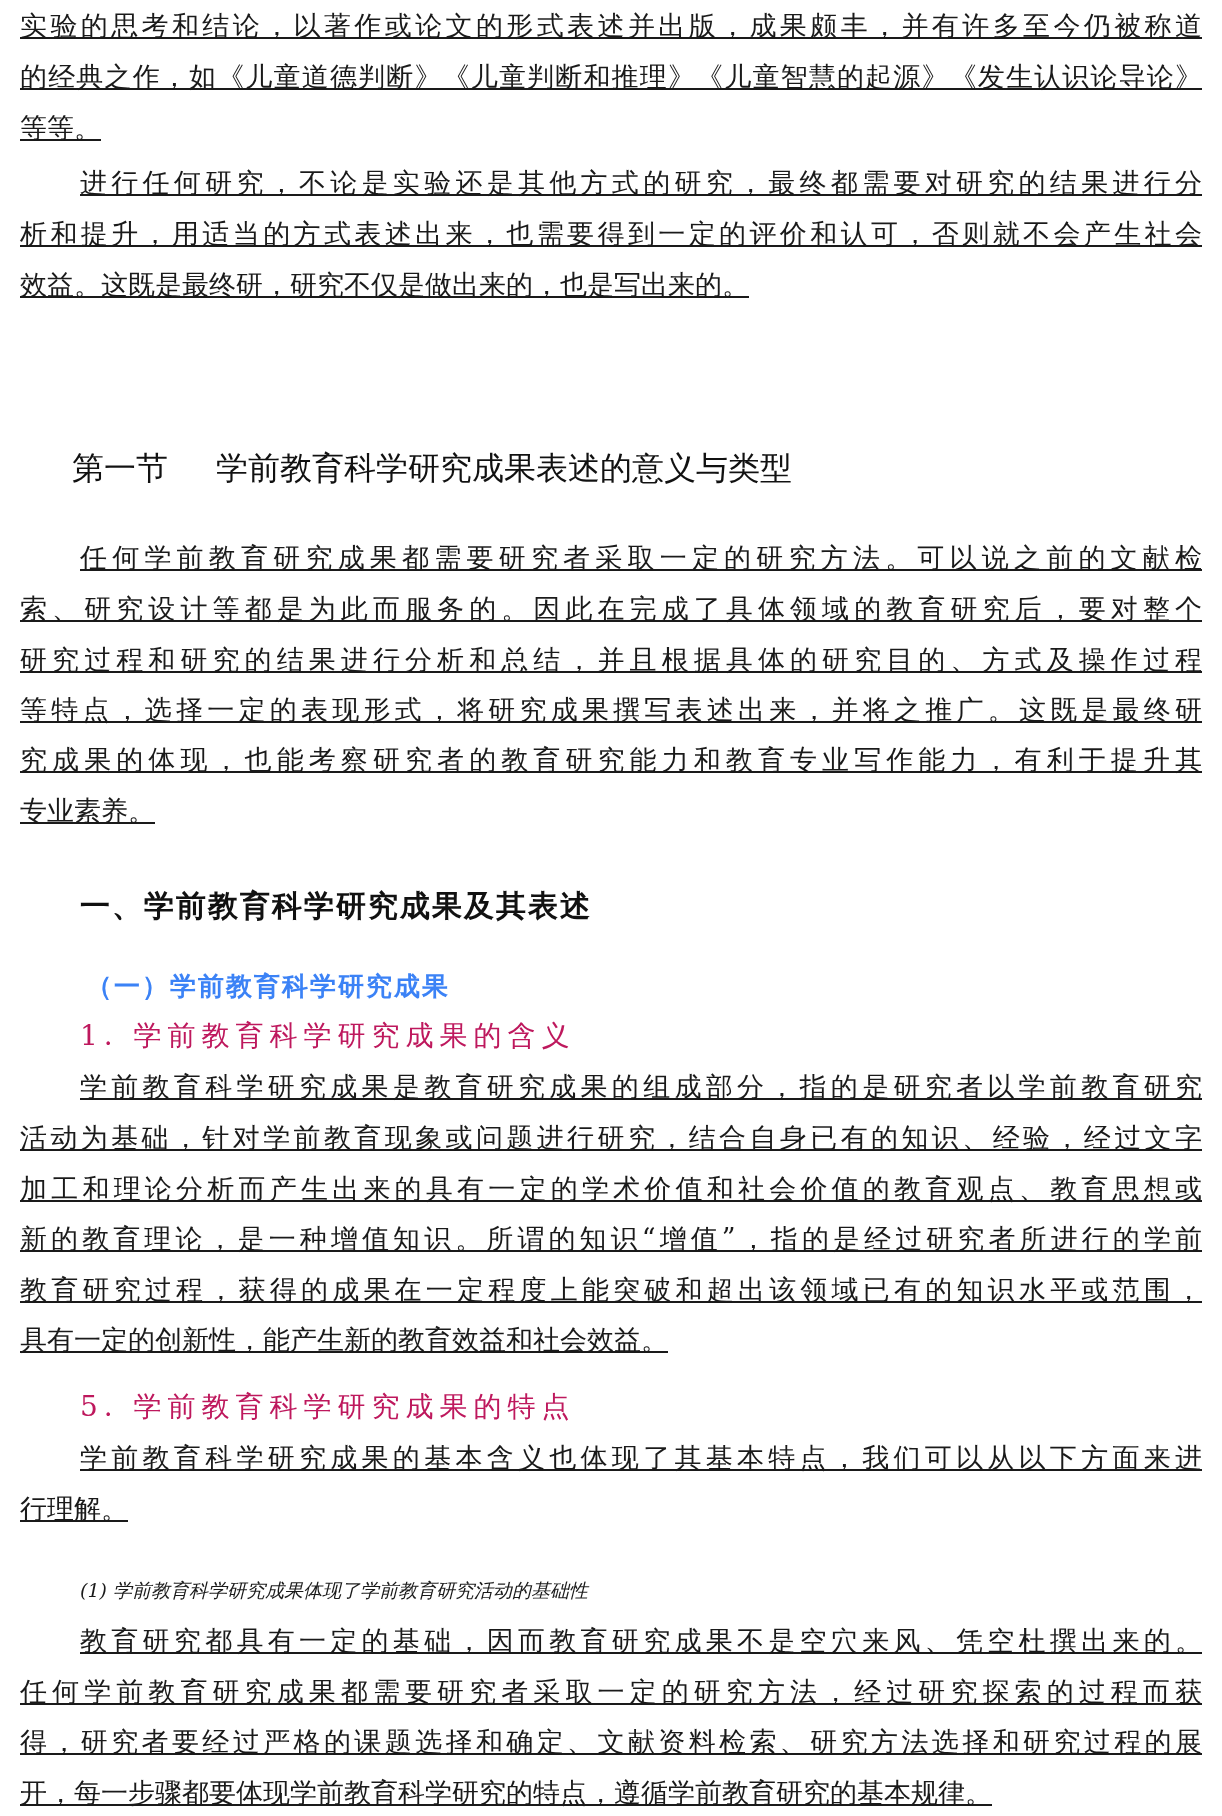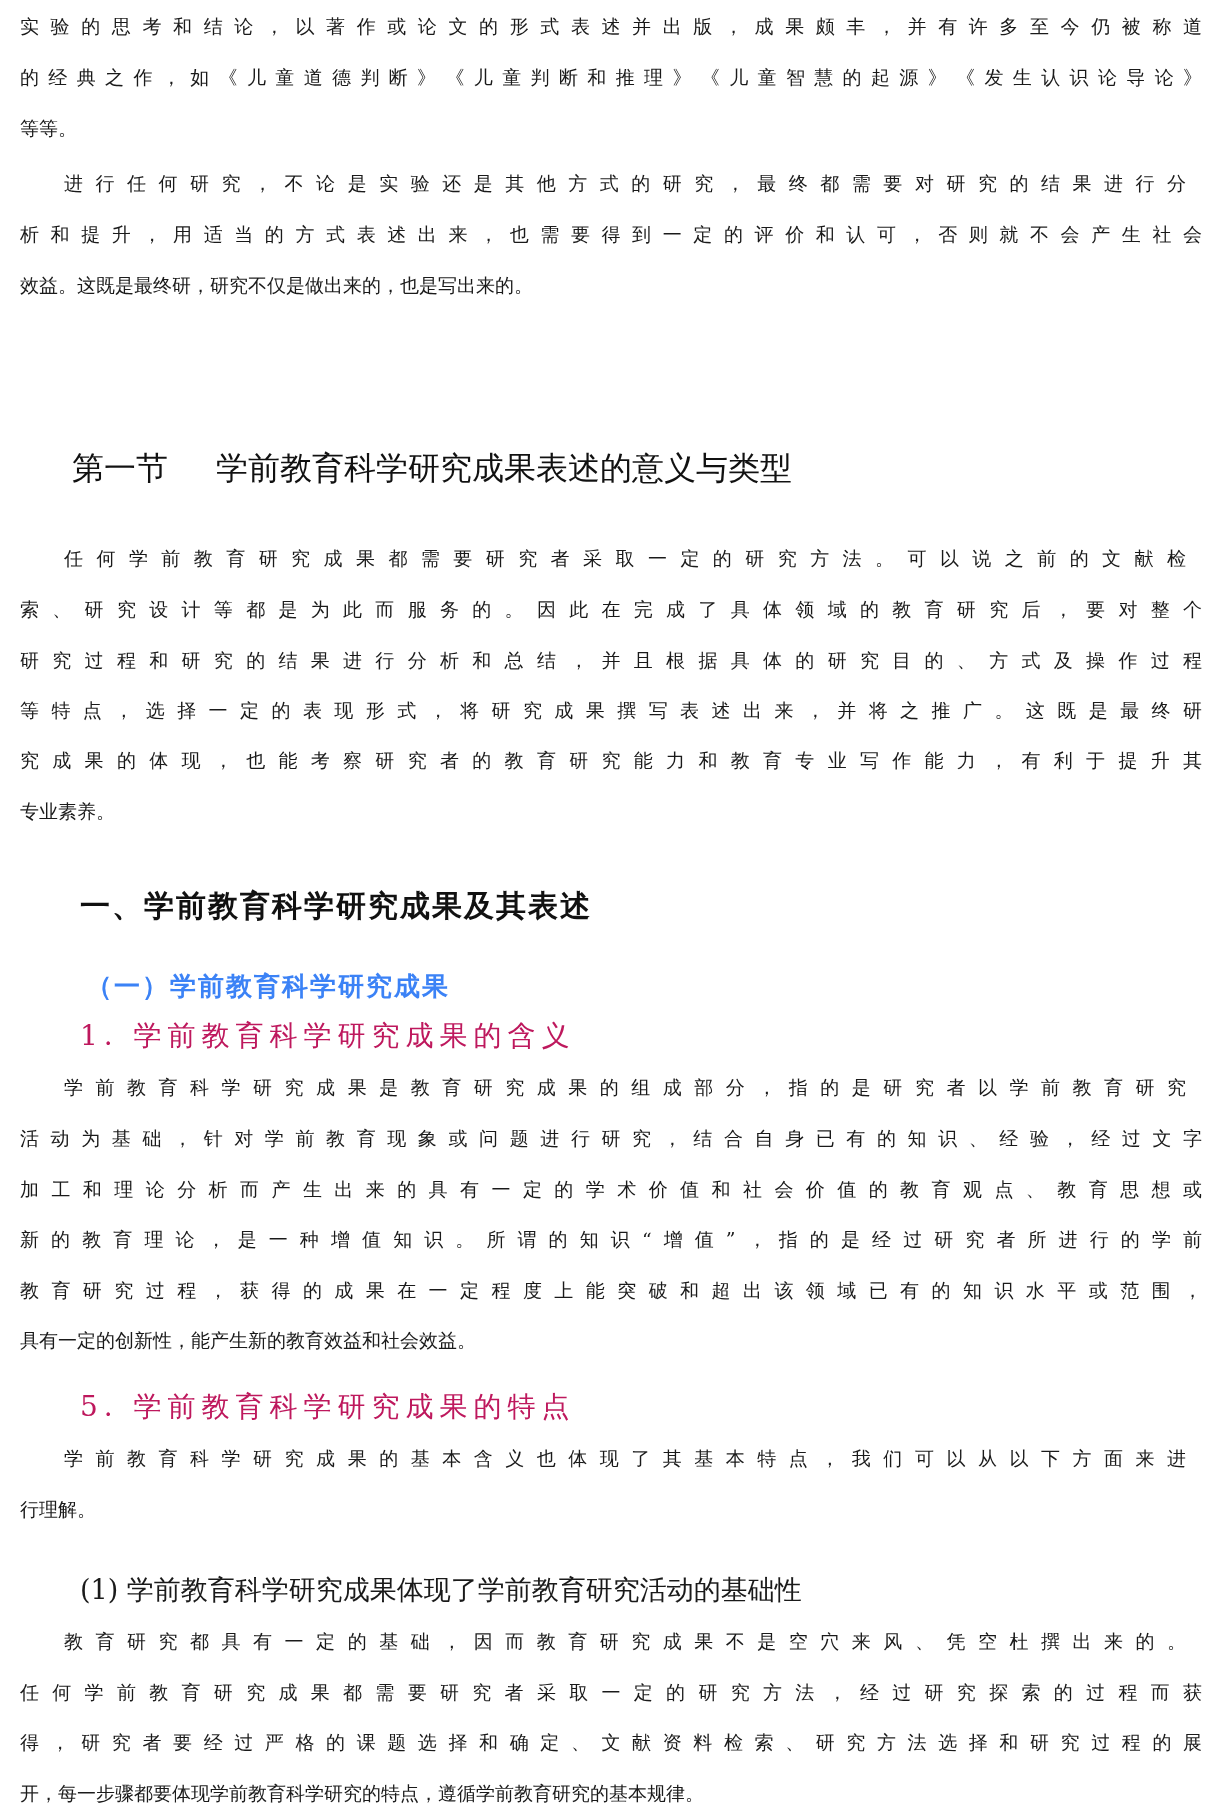--- a/index.html
+++ b/index.html
@@ -3,26 +3,27 @@
 <meta charset="utf-8">
 <style>
   html, body { margin: 0; padding: 0; background: #ffffff; }
   body {
     width: 1222px; height: 1816px; position: relative; overflow: hidden;
     font-family: "DejaVu Serif", "Liberation Serif", serif;
     color: #1a1a1a;
   }
   .line {
     position: absolute; left: 20px; width: 1182px;
-    font-size: 19px; line-height: 36px; height: 36px;
+    font-size: 27px; line-height: 36px; height: 36px;
     white-space: nowrap; text-align: justify; text-align-last: justify;
     letter-spacing: 0px;
+    text-decoration: underline;
   }
   .line.last { text-align-last: left; }
-  .line.indent { left: 64px; width: 1122px; }
+  .line.indent { left: 80px; width: 1122px; }
   .sec-title {
     position: absolute; left: 72px; top: 440px; width: 1100px;
     font-family: "DejaVu Sans", "Liberation Sans", sans-serif;
     font-size: 32px; line-height: 56px; white-space: nowrap; color: #111;
   }
   .sec-title .num { margin-right: 48px; }
   .h1 {
     position: absolute; left: 80px; top: 886px;
     font-family: Liberation Sans, sans-serif;
     font-weight: bold; font-size: 30px; line-height: 40px; white-space: nowrap; color: #111;
@@ -36,21 +37,21 @@
   }
   .h3 {
     position: absolute; left: 80px; top: 1018px;
     font-family: "DejaVu Serif", "Liberation Serif", serif;
     font-size: 28px; line-height: 36px; white-space: nowrap; color: #be185d;
     letter-spacing: 6px;
   }
   .h3b { top: 1389px; }
   .h4 {
     position: absolute; left: 80px; top: 1572px;
-    font-size: 27px; line-height: 36px; white-space: nowrap;
+    font-size: 19px; line-height: 36px; white-space: nowrap; font-style: italic;
   }
 </style>
 </head>
 <body>
 
 <div>
   <div class="line" style="top:8px">实验的思考和结论，以著作或论文的形式表述并出版，成果颇丰，并有许多至今仍被称道</div>
   <div class="line" style="top:59px">的经典之作，如《儿童道德判断》《儿童判断和推理》《儿童智慧的起源》《发生认识论导论》</div>
   <div class="line last" style="top:110px">等等。</div>
 </div>

